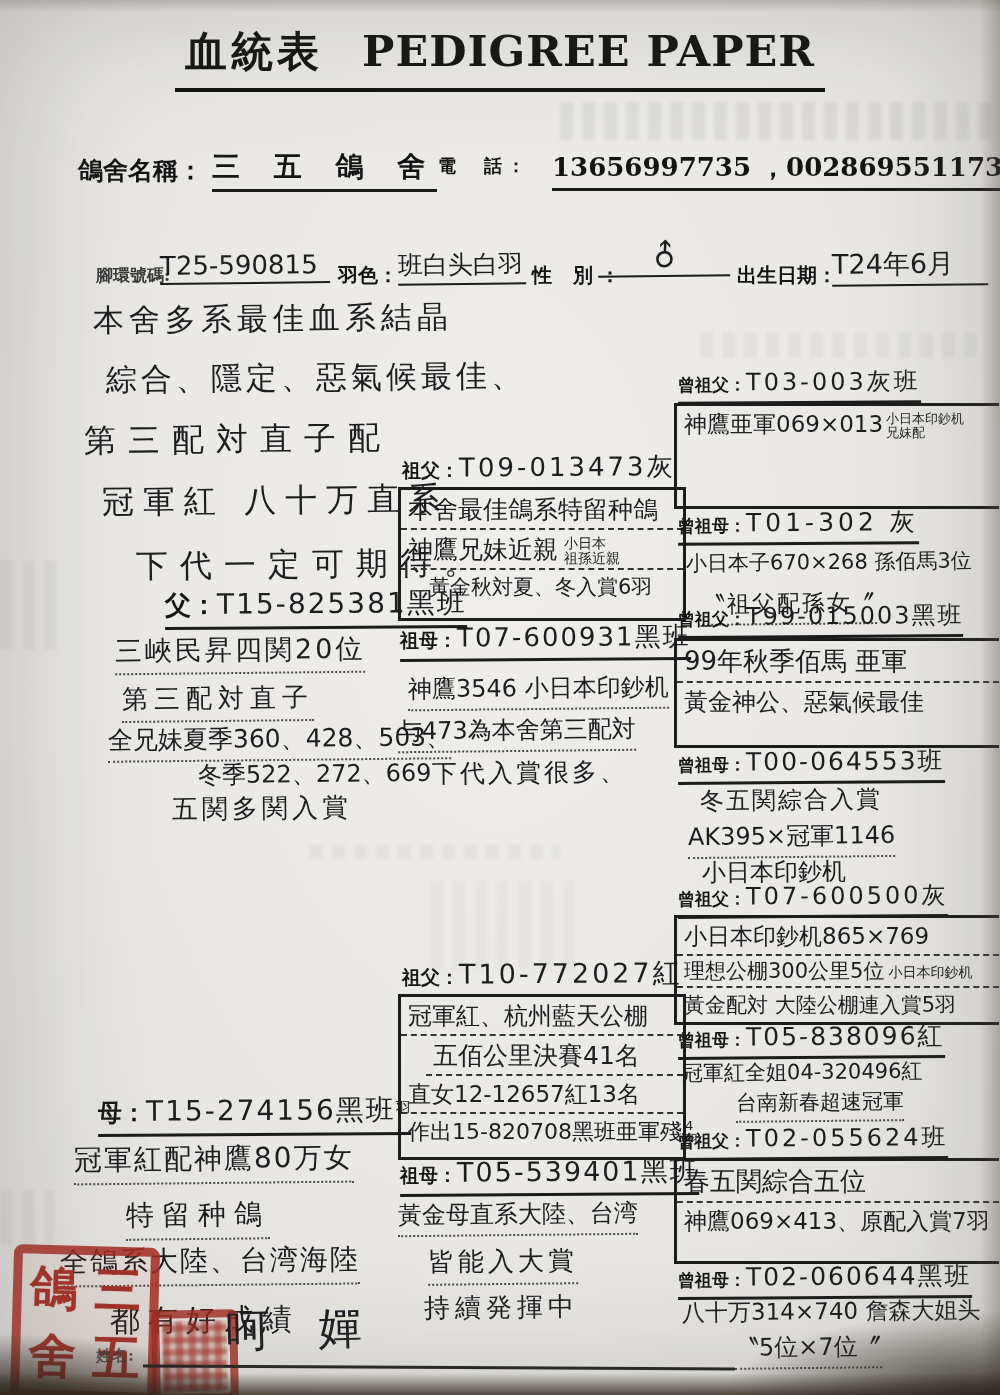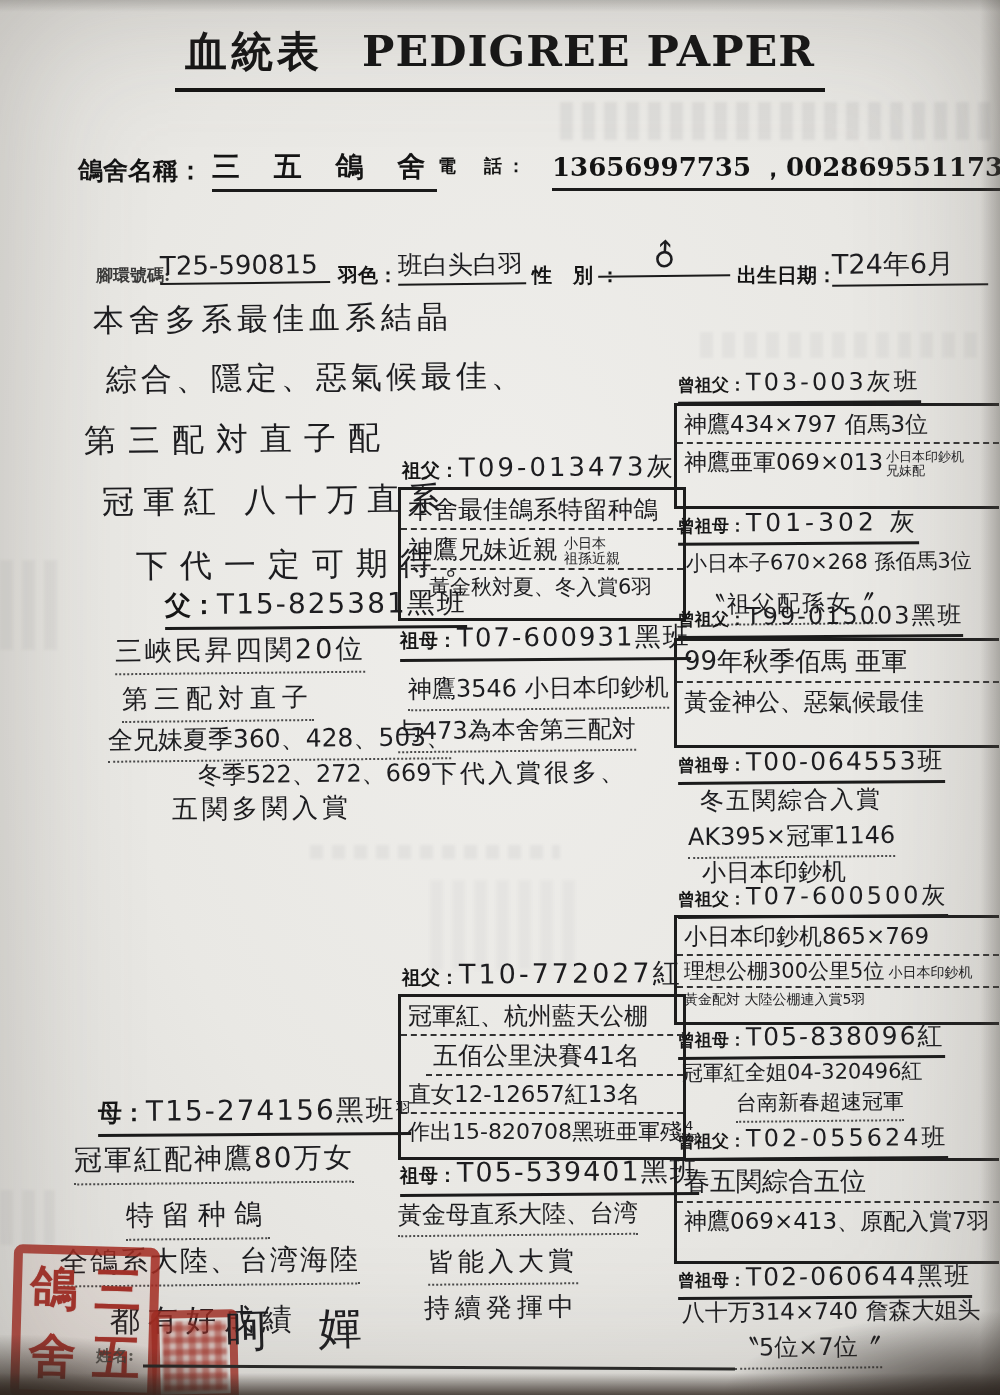--- a/index.html
+++ b/index.html
@@ -127,21 +127,20 @@
     <span class="plab" style="font-size:19px;">祖母：</span><span class="hwi" style="font-size:26px;letter-spacing:2px;">T07-600931黑班</span>
   </div>
   <div class="hw dot" style="left:408px;top:672px;font-size:24px;">神鷹3546 小日本印鈔机</div>
   <div class="hw dot" style="left:398px;top:714px;font-size:24px;">与473為本舍第三配対</div>
   <div class="hw" style="left:432px;top:756px;font-size:25px;letter-spacing:3px;">下代入賞很多、</div>
 
   <div class="row u2" style="left:678px;top:366px;">
     <span class="plab" style="font-size:17px;">曾祖父：</span><span class="hwi" style="font-size:24px;letter-spacing:3px;">T03-003灰班</span>
   </div>
   <div class="box" style="left:674px;top:403px;width:322px;height:100px;border-right:none;">
-    <div class="brow sep" style="font-size:23px;">神鷹434×797 佰馬3位</div>
     <div class="brow" style="font-size:23px;">
       <span>神鷹亜軍069×013</span><span class="stack" style="margin-left:3px;">
           <i style="font-size:13px;">小日本印鈔机</i>
           <i style="font-size:13px;">兄妹配</i>
         </span>
     </div>
   </div>
   <div class="row u2" style="left:678px;top:506px;">
     <span class="plab" style="font-size:17px;">曾祖母：</span><span class="hwi" style="font-size:25px;letter-spacing:4px;">T01-302 灰</span>
   </div>
@@ -165,21 +164,21 @@
   <div class="row u2" style="left:678px;top:880px;">
     <span class="plab" style="font-size:17px;">曾祖父：</span><span class="hwi" style="font-size:24px;letter-spacing:3px;">T07-600500灰</span>
   </div>
   <div class="box" style="left:674px;top:915px;width:322px;height:104px;border-right:none;">
     <div class="brow sep" style="font-size:23px;">小日本印鈔机865×769</div>
     <div class="brow sep" style="font-size:21px;padding-top:1px;padding-bottom:1px;">
       <span>理想公棚300公里5位</span><span class="stack" style="margin-left:4px;">
           <i style="font-size:14px;">小日本印鈔机</i>
         </span>
     </div>
-    <div class="brow" style="font-size:14px;">黃金配対 大陸公棚連入賞5羽</div>
+    <div class="brow" style="font-size:21px;">黃金配対 大陸公棚連入賞5羽</div>
   </div>
   <div class="row u2" style="left:678px;top:1020px;">
     <span class="plab" style="font-size:17px;">曾祖母：</span><span class="hwi" style="font-size:25px;letter-spacing:2px;">T05-838096紅</span>
   </div>
   <div class="hw" style="left:682px;top:1058px;font-size:21px;">冠軍紅全姐04-320496紅</div>
   <div class="hw dot" style="left:736px;top:1088px;font-size:21px;">台南新春超速冠軍</div>
 
   <div class="row u2" style="left:678px;top:1122px;">
     <span class="plab" style="font-size:17px;">曾祖父：</span><span class="hwi" style="font-size:24px;letter-spacing:3px;">T02-055624班</span>
   </div>

